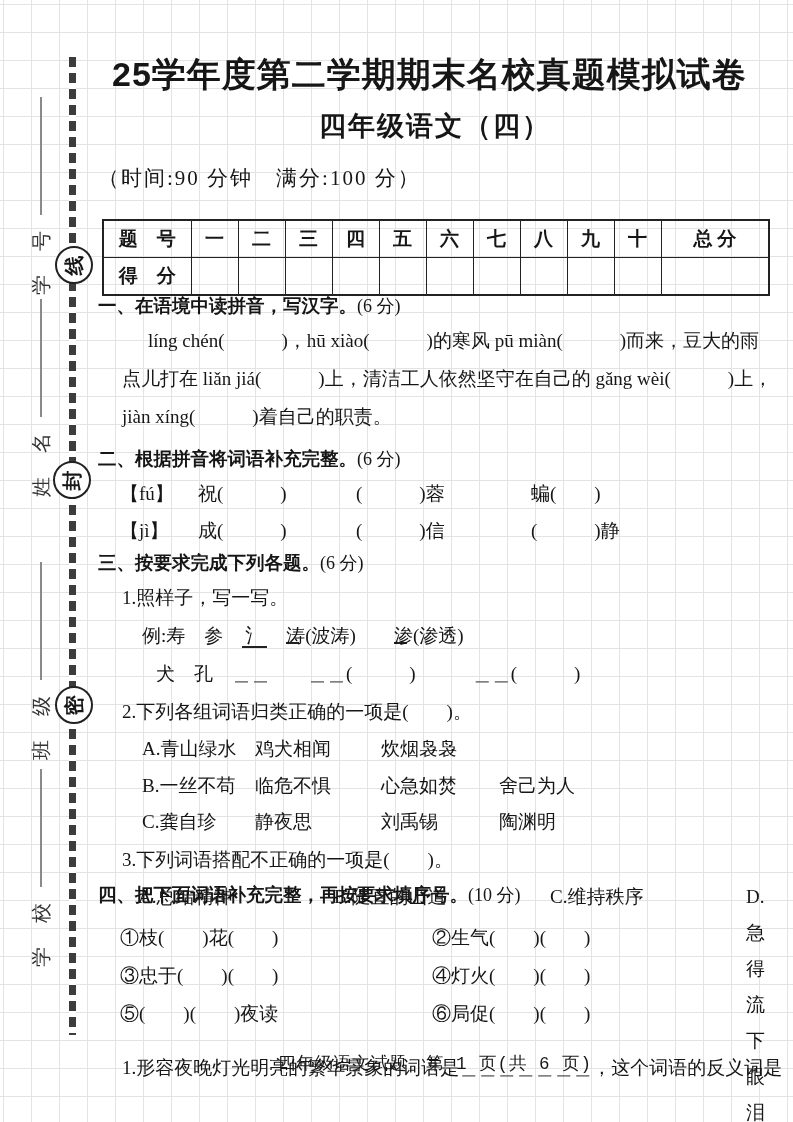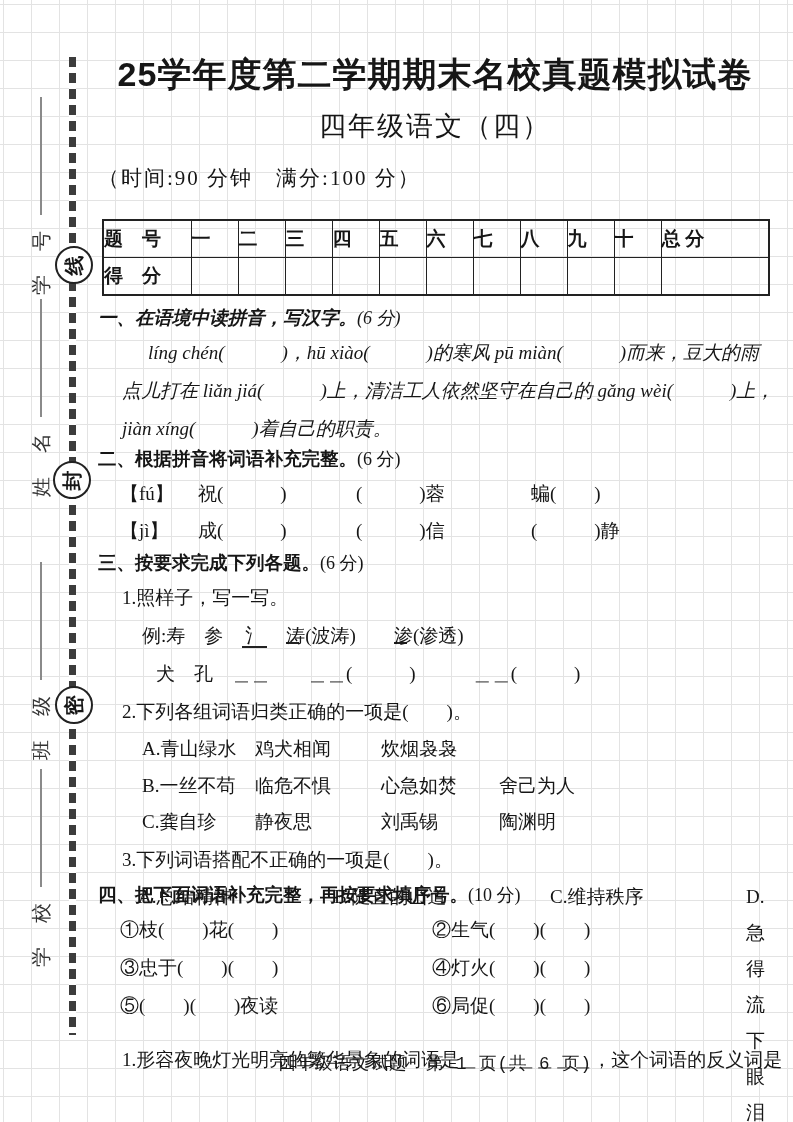--- a/index.html
+++ b/index.html
@@ -29,40 +29,40 @@
   .side-group .lab{letter-spacing:2px;white-space:nowrap;}
   .seal{
     position:absolute;width:34px;height:34px;border:2px solid #222;border-radius:50%;
     background:#fff;display:flex;align-items:center;justify-content:center;
     font-size:20px;font-weight:bold;z-index:2;
   }
   .seal .ch{display:block;transform:rotate(-90deg);}
   
   .content{position:absolute;left:98px;top:0;width:674px;}
   .title{
-    position:absolute;top:52px;left:0;width:100%;text-align:center;
+    position:absolute;top:52px;left:14px;width:100%;
     font-family:"Liberation Sans", sans-serif;font-weight:bold;
     font-size:34px;letter-spacing:1px;white-space:nowrap;
   }
   .subtitle{
     position:absolute;top:108px;left:0;width:100%;text-align:center;
-    font-weight:normal;font-size:27px;letter-spacing:2px;
+    font-weight:bold;font-size:27px;letter-spacing:2px;
   }
   .info{
     position:absolute;top:164px;left:0;width:100%;
     font-size:21px;letter-spacing:2px;
   }
   
   table.score{
     position:absolute;top:219px;left:4px;width:666px;
     border-collapse:collapse;table-layout:fixed;
     border:2px solid #222;font-size:19px;font-weight:bold;
     background:transparent;
   }
-  table.score td{border:1px solid #222;height:36px;padding:0;margin-left:8px;}
+  table.score td{border:1px solid #222;height:36px;text-align:center;padding:0;margin-left:8px;}
   
   .sec{position:absolute;left:0;width:674px;font-size:19px;}
   .sec-h{font-family:"Liberation Sans", sans-serif;font-weight:bold;font-size:18.5px;line-height:32px;}
   .sec-h .pts{font-family:"Liberation Serif", serif;font-weight:normal;font-size:18px;}
   .line{line-height:38px;white-space:nowrap;}
   .ind1{padding-left:50px;}
   .ind0{padding-left:24px;}
   .ind2{padding-left:44px;}
   .ind3{padding-left:58px;}
   .wrow{display:grid;grid-template-columns:78px 158px 175px auto;padding-left:22px;line-height:37px;}
@@ -154,21 +154,21 @@
       <td></td>
       <td></td>
       <td></td>
       <td></td>
       <td></td>
       <td></td>
     </tr>
     </tbody>
   </table>
 
-  <div class="sec" style="top:302px;font-style:italic;">
+  <div class="sec" style="top:290px;">
     <div class="sec-h">
       <span>一、在语境中读拼音，写汉字。</span><span class="pts">(6 分)</span>
     </div>
     <div class="line ind1">líng chén(　　　)，hū xiào(　　　)的寒风 pū miàn(　　　)而来，豆大的雨</div>
     <div class="line ind0">点儿打在 liǎn jiá(　　　)上，清洁工人依然坚守在自己的 gǎng wèi(　　　)上，</div>
     <div class="line ind0">jiàn xíng(　　　)着自己的职责。</div>
   </div>
 
   <div class="sec" style="top:443px;">
     <div class="sec-h">
@@ -221,21 +221,21 @@
       <span>B.陡直的山道</span>
       <span>C.维持秩序</span>
       <span>D.急得流下眼泪</span>
     </div>
   </div>
 
   <div class="sec" style="top:879px;">
     <div class="sec-h">
       <span>四、把下面词语补充完整，再按要求填序号。</span><span class="pts">(10 分)</span>
     </div>
-    <div style="">
+    <div style="margin-top:8px;">
       <div class="itemgrid">
         <span>①枝(　　)花(　　)</span>
         <span>②生气(　　)(　　)</span>
       </div>
       <div class="itemgrid">
         <span>③忠于(　　)(　　)</span>
         <span>④灯火(　　)(　　)</span>
       </div>
       <div class="itemgrid">
         <span>⑤(　　)(　　)夜读</span>

